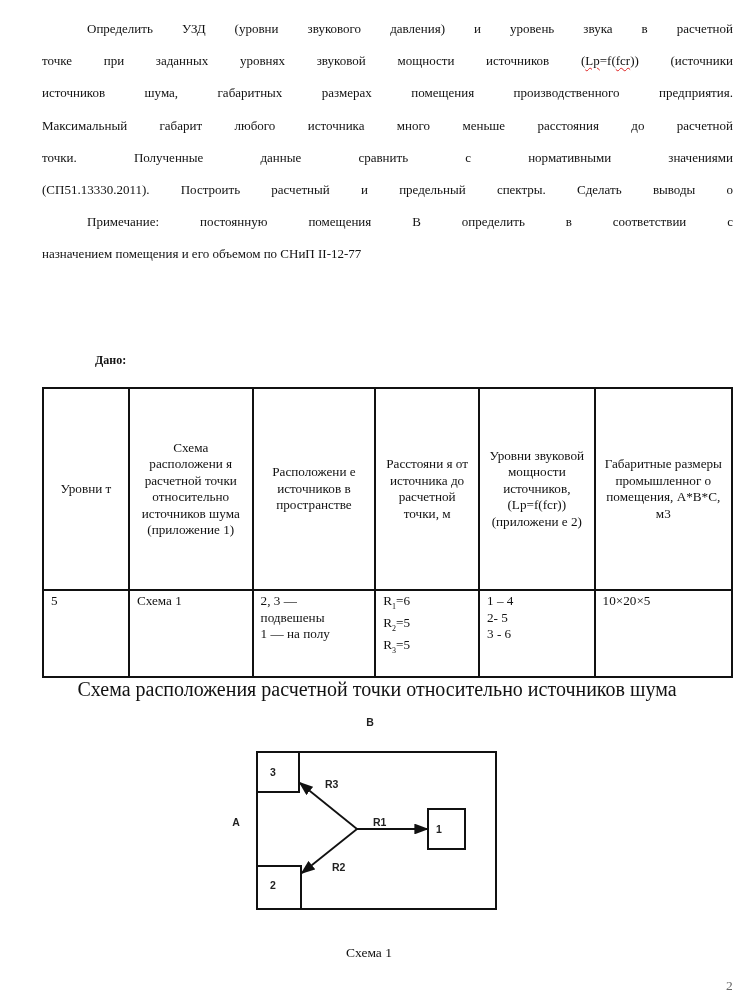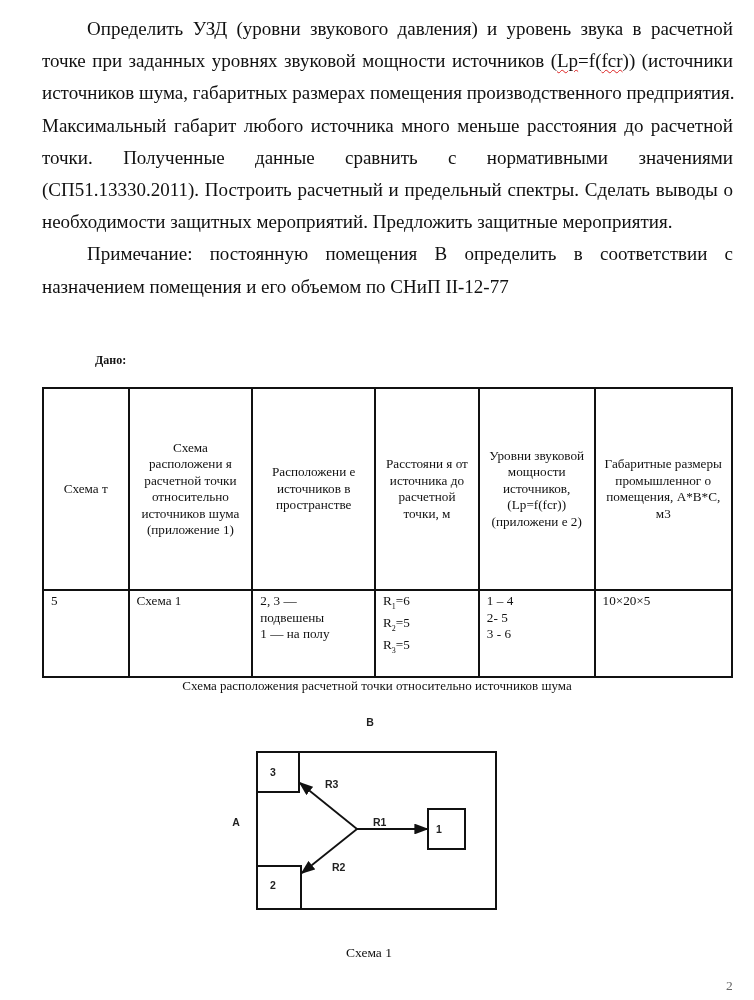--- a/index.html
+++ b/index.html
@@ -2,69 +2,68 @@
 <html><head>
 <meta charset="utf-8">
 <style>
   html, body { margin: 0; padding: 0; background: #ffffff; }
   body {
     width: 754px; height: 1000px; position: relative; overflow: hidden;
     font-family: "Liberation Serif", serif; color: #111;
   }
   .para {
     position: absolute; left: 42px; width: 691px;
-    font-size: 19px; line-height: 32.2px; text-align: justify;
+    font-size: 13px; line-height: 32.2px; text-align: justify;
     text-align-last: auto;
   }
   .line { display: block; text-align: justify; text-align-last: justify; white-space: nowrap; }
   .line.last { text-align-last: left; }
   .indent { padding-left: 45px; }
   .wavy { text-decoration: underline wavy #d22; text-underline-offset: 2px; text-decoration-thickness: 1px; }
   .given { position: absolute; left: 95px; top: 353px; font-size: 12px; font-weight: bold; }
   table.data {
     position: absolute; left: 42px; top: 387px; width: 691px;
     border-collapse: collapse; font-size: 13.2px; line-height: 16.5px;
   }
   table.data td, table.data th {
     border: 2px solid #111; padding: 2px 7px; font-weight: normal;
   }
   table.data th { text-align: center; vertical-align: middle; height: 196px; }
   table.data td { vertical-align: top; height: 81px; text-align: left; }
   .col1 { width: 72px; } .col2 { width: 110px; } .col3 { width: 109px; }
   .col4 { width: 90px; } .col5 { width: 102px; } .col6 { width: 124px; }
   .caption {
     position: absolute; left: 0; width: 754px; top: 678px; text-align: center;
-    font-size: 13px;
+    font-size: 20px;
   }
   .schema-caption { position: absolute; left: 346px; top: 945px; font-size: 13.5px; }
   .page-num { position: absolute; left: 726px; top: 978px; font-size: 13.5px; color: #666; }
   svg.diagram { position: absolute; left: 220px; top: 700px; }
   svg text { font-family: "Liberation Sans", sans-serif; font-weight: bold; font-size: 10.5px; fill: #222; }
 </style>
 </head>
 <body>
 
 <div class="para" style="top:13px;">
   <span class="line indent">Определить УЗД (уровни звукового давления) и уровень звука в расчетной</span>
   <span class="line"><span>точке при заданных уровнях звуковой мощности источников (</span><span class="wavy">Lp</span><span>=f(</span><span class="wavy">fcr</span><span>))</span><span> (источники</span></span>
   <span class="line">источников шума, габаритных размерах помещения производственного предприятия.</span>
   <span class="line">Максимальный габарит любого источника много меньше расстояния до расчетной</span>
   <span class="line">точки. Полученные данные сравнить с нормативными значениями</span>
   <span class="line">(СП51.13330.2011). Построить расчетный и предельный спектры. Сделать выводы о</span>
-  <span class="line last">необходимости защитных мероприятий. Предложить защитные мероприятия.</span>
   <span class="line indent">Примечание: постоянную помещения В определить в соответствии с</span>
   <span class="line last">назначением помещения и его объемом по СНиП II-12-77</span>
 </div>
 
 <div class="given">Дано:</div>
 
 <table class="data">
   <tbody>
       <tr>
-    <th class="col1">Схема т</th>
+    <th class="col1">Уровни т</th>
     <th class="col2">Схема расположени я расчетной точки относительно источников шума (приложение 1)</th>
     <th class="col3">Расположени е источников в пространстве</th>
     <th class="col4">Расстояни я от источника до расчетной точки, м</th>
     <th class="col5">Уровни звуковой мощности источников, (Lp=f(fcr)) (приложени е 2)</th>
     <th class="col6">Габаритные размеры промышленног о помещения, А*В*С, м3</th>
   </tr>
   <tr>
     <td>5</td>
     <td>Схема 1</td>
     <td>

